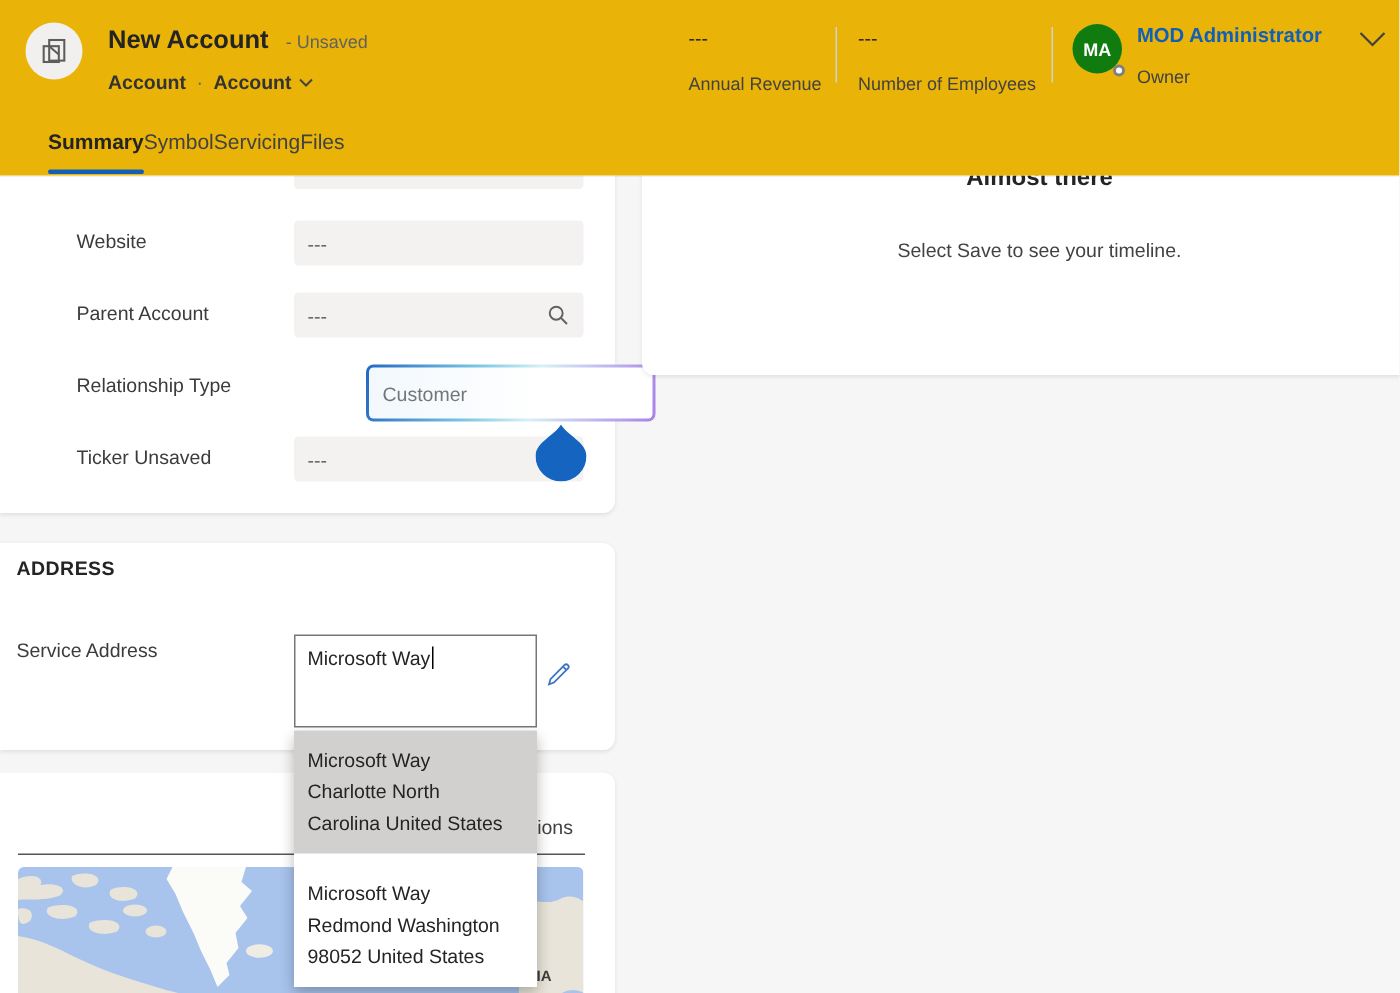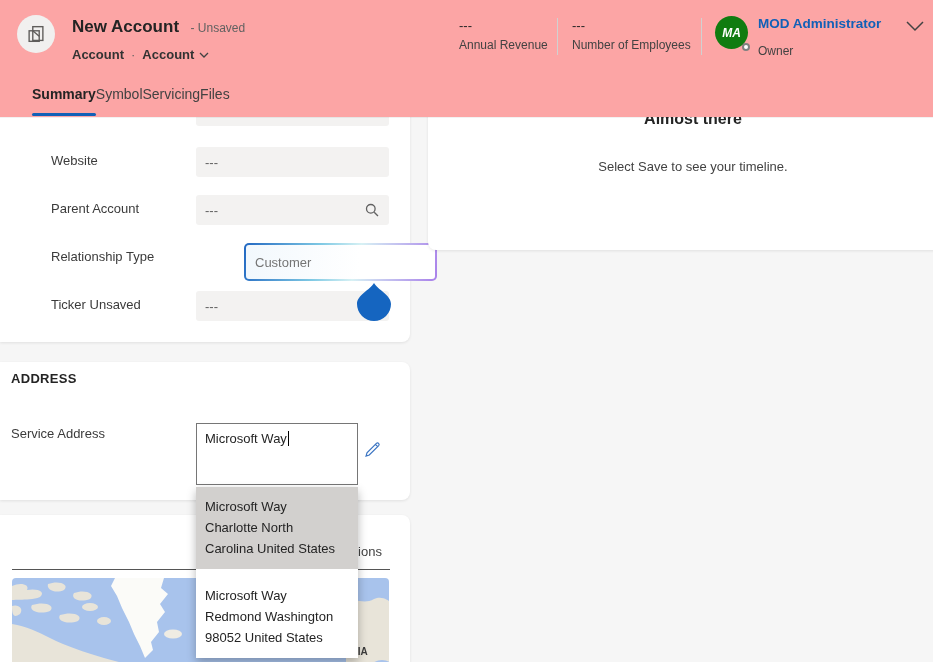--- a/index.html
+++ b/index.html
@@ -3,42 +3,42 @@
 <meta charset="utf-8">
 <style>
   * { margin:0; padding:0; box-sizing:border-box; }
   html,body { width:933px; height:662px; }
   body {
     font-family:"Liberation Sans", sans-serif;
     background:#f6f6f6; color:#242424;
     position:relative; overflow:hidden;
   }
   
-  .app-header { position:absolute; top:0; left:0; width:933px; height:117px; background:#fca5a5; z-index:50; }
+  .app-header { position:absolute; top:0; left:0; width:933px; height:117px; background:#eab308; z-index:50; }
   .entity-icon-circle { position:absolute; left:17px; top:15px; width:38px; height:38px; border-radius:50%;
     background:#f1f0ef; display:flex; align-items:center; justify-content:center; }
   .title-row { position:absolute; left:72px; top:17px; white-space:nowrap; }
   .record-title { display:inline; font-size:17px; font-weight:700; color:#242424; }
   .record-status { font-size:12px; color:#616161; margin-left:7px; }
   .subtitle-row { position:absolute; left:72px; top:47px; display:flex; align-items:center; gap:7px;
     font-size:13px; font-weight:700; color:#333; }
   .subtitle-sep { color:#616161; font-weight:400; }
   .form-selector { display:flex; align-items:center; gap:5px; cursor:pointer; }
 
   .stat { position:absolute; top:18px; }
   .stat-value { font-size:13px; color:#242424; height:17px; }
-  .stat-label { font-size:12px; color:#424242; margin-top:3px; }
+  .stat-label { font-size:12px; color:#424242; margin-top:14px; }
   .stat-1 { left:459px; }
   .stat-2 { left:572px; }
   .v-divider { position:absolute; top:18px; width:1px; height:37px; background:#d1d1d1; }
   .v-div-1 { left:557px; } .v-div-2 { left:701px; }
 
   .owner-block { position:absolute; left:715px; top:16px; display:flex; gap:10px; }
   .avatar { width:33px; height:33px; border-radius:50%; background:#107c10; color:#fff;
-    font-size:12px; font-weight:700; display:flex; align-items:center; justify-content:center; position:relative;font-style:italic; }
+    font-size:12px; font-weight:700; display:flex; align-items:center; justify-content:center; position:relative; }
   .presence-badge { position:absolute; right:-2px; bottom:-2px; width:8px; height:8px;
     border-radius:50%; background:#fff; border:2px solid #808080; }
   .owner-name { font-size:13.5px; font-weight:700; color:#1160b7; cursor:pointer; }
   .owner-role { font-size:12px; color:#424242; margin-top:13px; }
   .header-chevron { position:absolute; left:905px; top:20px; cursor:pointer; }
 
   .tabs { position:absolute; left:32px; top:86px; display:flex; }
   .tab { font-size:14px; color:#424242; padding-bottom:12px; position:relative; cursor:pointer; }
   .tab.active { font-weight:700; color:#242424; }
   .tab.active::after { content:''; position:absolute; left:0; right:0; bottom:-2px; height:3.5px;

